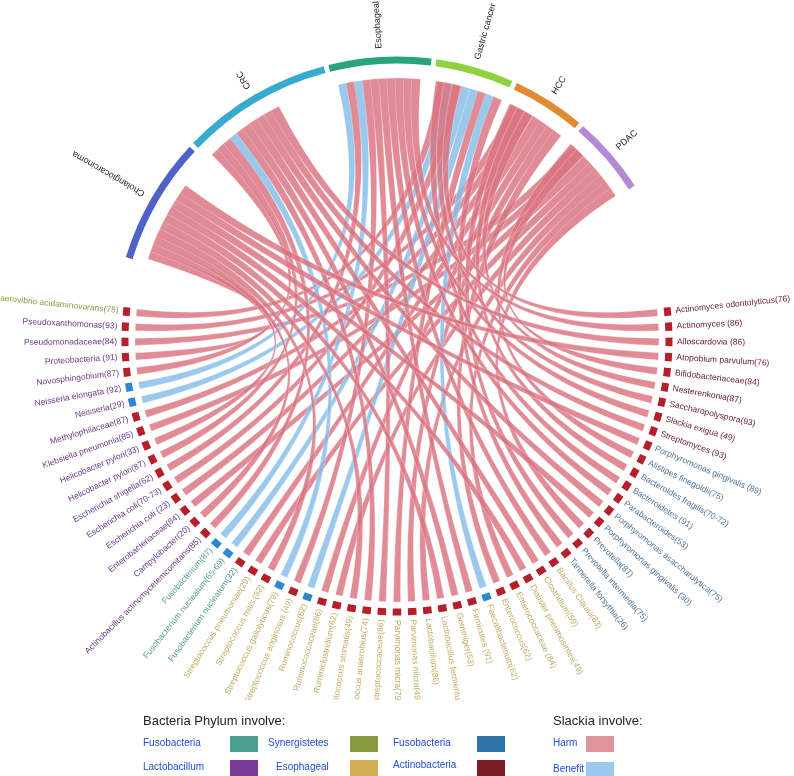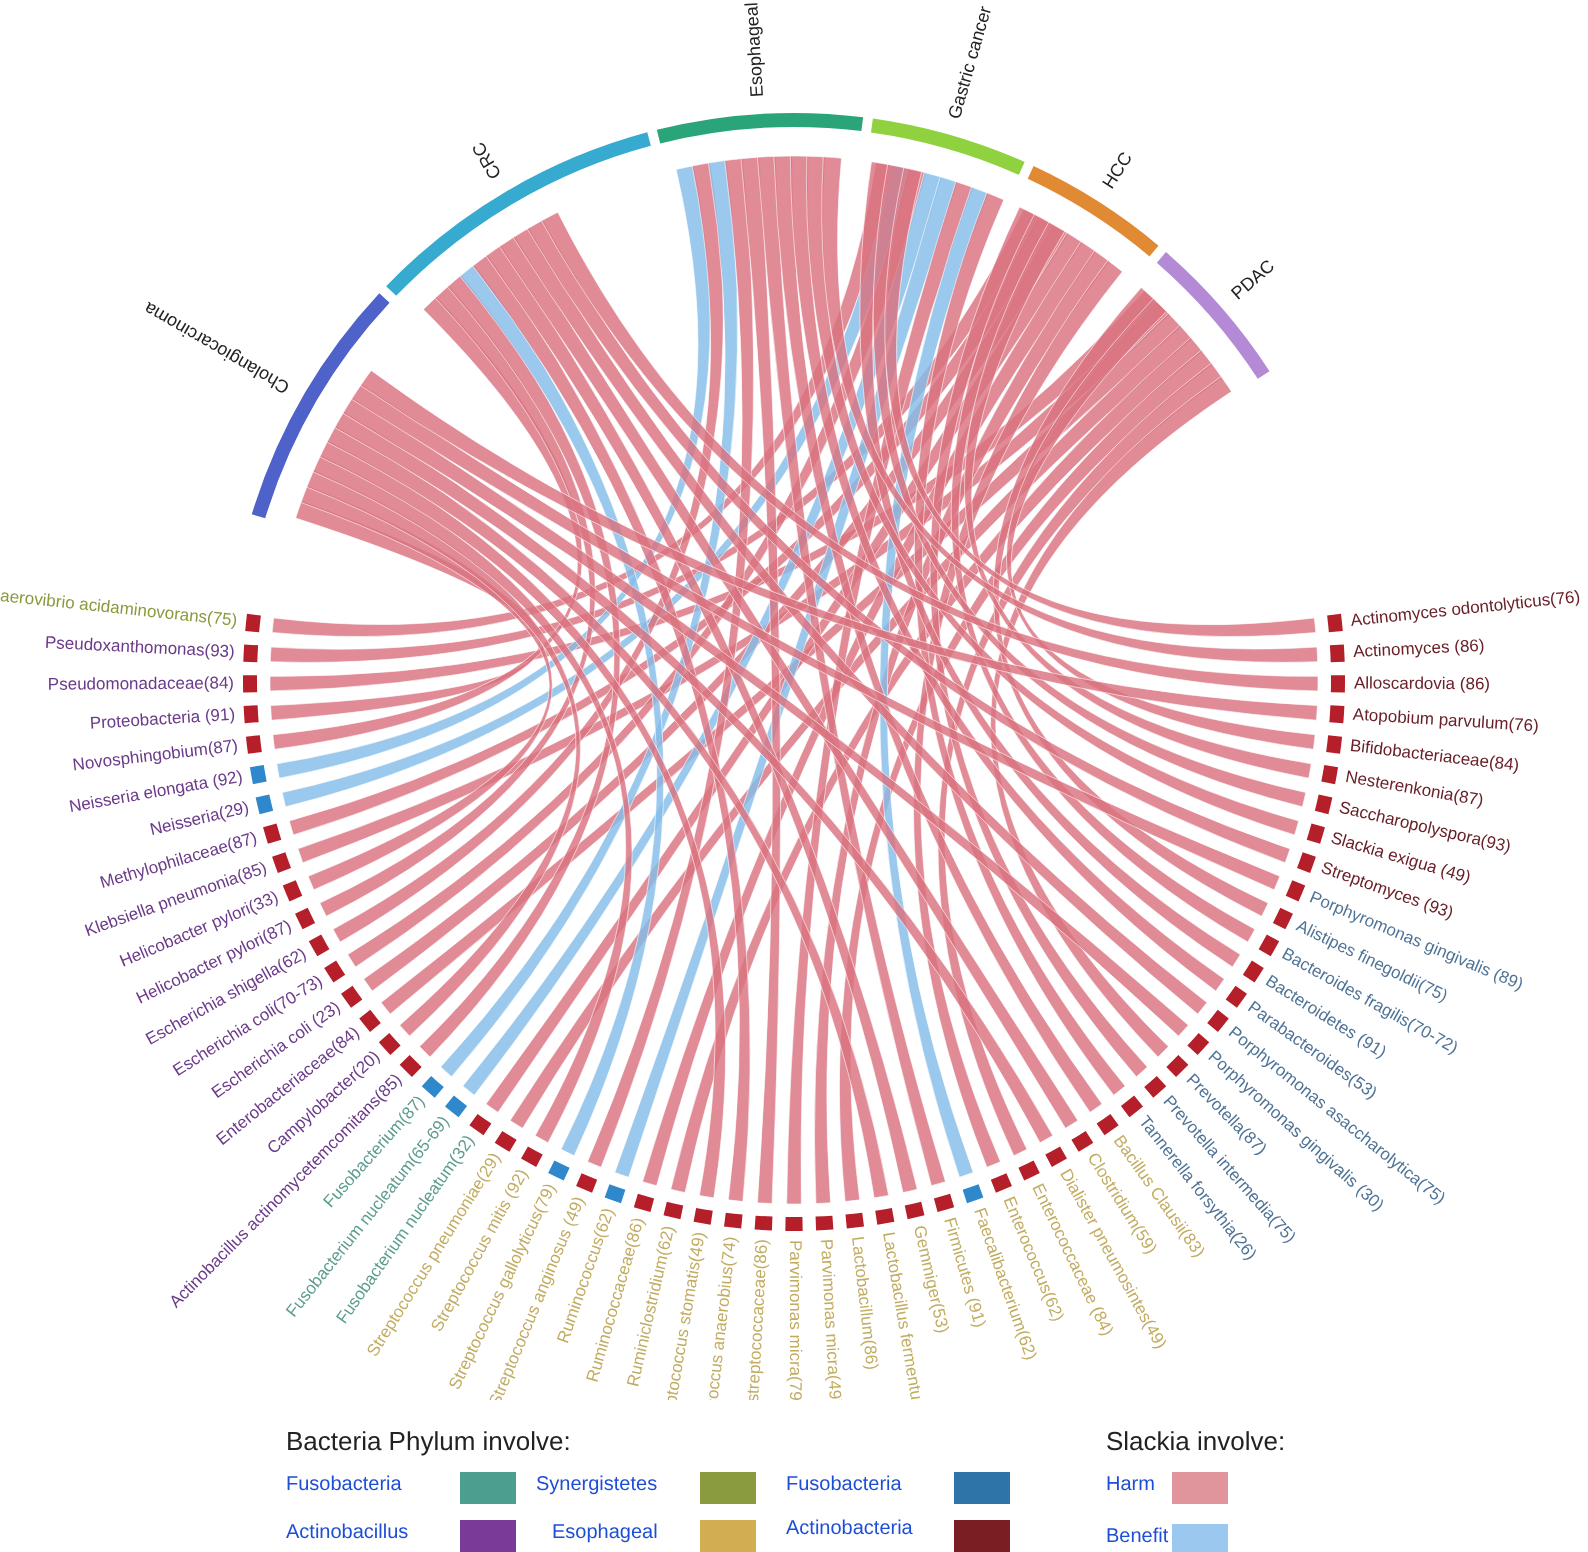--- a/index.html
+++ b/index.html
@@ -223,21 +223,21 @@
   <div class="ttl" style="left:143px;top:13px;">Bacteria Phylum involve:</div>
   <div class="ttl" style="left:553px;top:13px;">Slackia involve:</div>
 
   <div class="it" style="left:143px;top:37px;">Fusobacteria</div>
   <div class="sw" style="left: 230px; top: 36px; background: rgb(74, 159, 142);"></div>
   <div class="it" style="left:268px;top:37px;">Synergistetes</div>
   <div class="sw" style="left: 350px; top: 36px; background: rgb(138, 154, 62);"></div>
   <div class="it" style="left:393px;top:37px;">Fusobacteria</div>
   <div class="sw" style="left: 477px; top: 36px; background: rgb(46, 116, 168);"></div>
 
-  <div class="it" style="left:143px;top:61px;">Actinobacillus</div>
+  <div class="it" style="left:143px;top:61px;">Lactobacillum</div>
   <div class="sw" style="left: 230px; top: 60px; background: rgb(122, 58, 152);"></div>
   <div class="it" style="left:276px;top:61px;">Esophageal</div>
   <div class="sw" style="left: 350px; top: 60px; background: rgb(211, 173, 82);"></div>
   <div class="it" style="left:393px;top:59px;">Actinobacteria</div>
   <div class="sw" style="left: 477px; top: 60px; background: rgb(122, 30, 36);"></div>
 
   <div class="it" style="left:553px;top:37px;text-align:right;">Harm</div>
   <div class="sw" style="left: 586px; top: 36px; background: rgb(224, 148, 155);"></div>
   <div class="it" style="left:553px;top:63px;">Benefit</div>
   <div class="sw" style="left: 586px; top: 62px; background: rgb(155, 200, 238);"></div>

